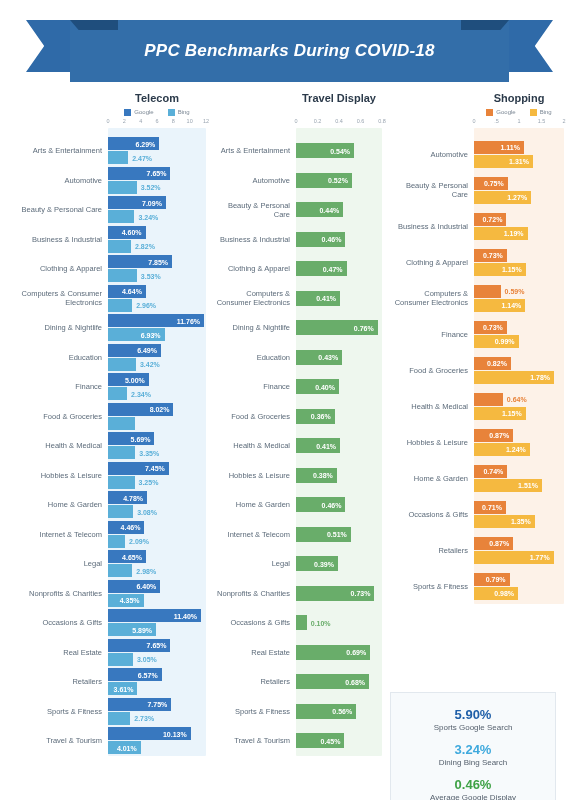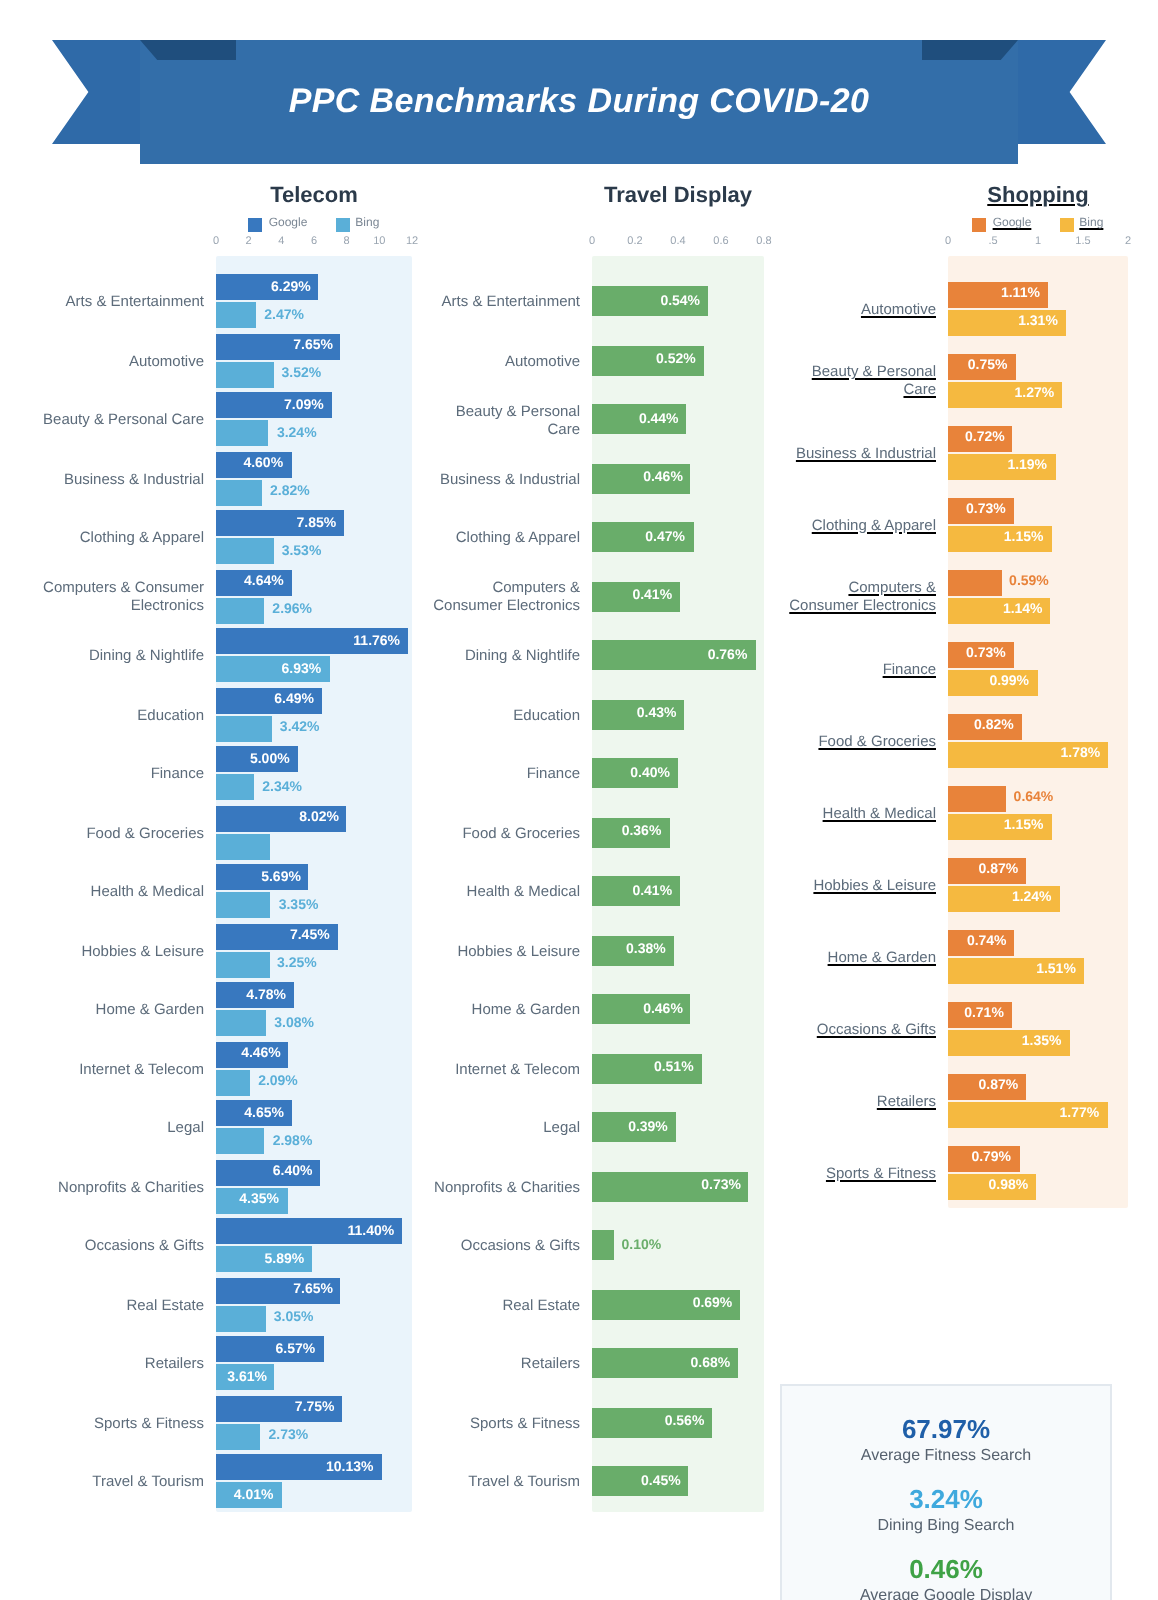--- a/index.html
+++ b/index.html
@@ -63,21 +63,21 @@
   
   #columns {
     position: relative;
     width: 579px;
     height: 690px;
     display: flex;
   }
   .chart-col { position: relative; }
   #col-search  { width: 212px; }
   #col-display { width: 178px; }
-  #col-shop    { width: 189px; text-decoration: underline; }
+  #col-shop    { width: 189px; }
 
   .col-title {
     text-align: center;
     font-size: 11px;
     font-weight: bold;
     color: #2b3a4a;
     height: 14px;
   }
   .legend {
     display: flex;
@@ -159,21 +159,21 @@
   .summary-value { font-size: 13px; font-weight: bold; line-height: 15px; }
   .summary-label { font-size: 8px; color: #56616e; line-height: 11px; }
 </style>
 </head>
 <body>
 
 <div id="banner-wrap">
   <div class="ribbon-tail left"></div>
   <div class="ribbon-tail right"></div>
   <div id="ribbon-main">
-    <div id="banner-title-1">PPC Benchmarks During COVID-20</div>
+    <div id="banner-title-1">PPC Benchmarks During COVID-18</div>
   </div>
   <div class="ribbon-fold left"></div>
   <div class="ribbon-fold right"></div>
 </div>
 
 <div id="columns">
   <div class="chart-col" id="col-search">
       <div class="col-title" style="padding-left: 0px; text-align: center; width: 98px; margin-left: 108px;">Telecom</div>
       <div class="legend" style="margin-left: 108px; width: 98px;">
         <div class="legend-item">
@@ -773,22 +773,22 @@
             <div class="bar" style="width: 44.1px; background: rgb(245, 185, 64); left: 0px; height: 13px; top: 18.5px;">
               <span class="bar-value inside" style="right: 4px; color: rgb(255, 255, 255); top: 50%; transform: translateY(-50%);">0.98%</span>
             </div>
           </div>
         </div>
       </div>
     </div>
 
   <div id="summary-box">
       <div class="summary-item">
-        <div class="summary-value" style="color: rgb(31, 95, 168);">67.97%</div>
-        <div class="summary-label">Average Fitness Search</div>
+        <div class="summary-value" style="color: rgb(31, 95, 168);">5.90%</div>
+        <div class="summary-label">Sports Google Search</div>
       </div>
       <div class="summary-item">
         <div class="summary-value" style="color: rgb(63, 169, 221);">3.24%</div>
         <div class="summary-label">Dining Bing Search</div>
       </div>
       <div class="summary-item">
         <div class="summary-value" style="color: rgb(63, 162, 70);">0.46%</div>
         <div class="summary-label">Average Google Display</div>
       </div>
     </div>

